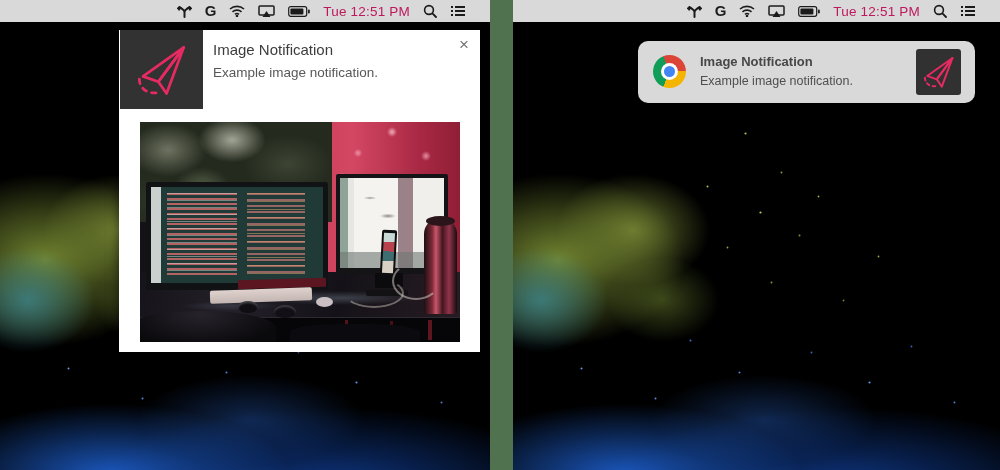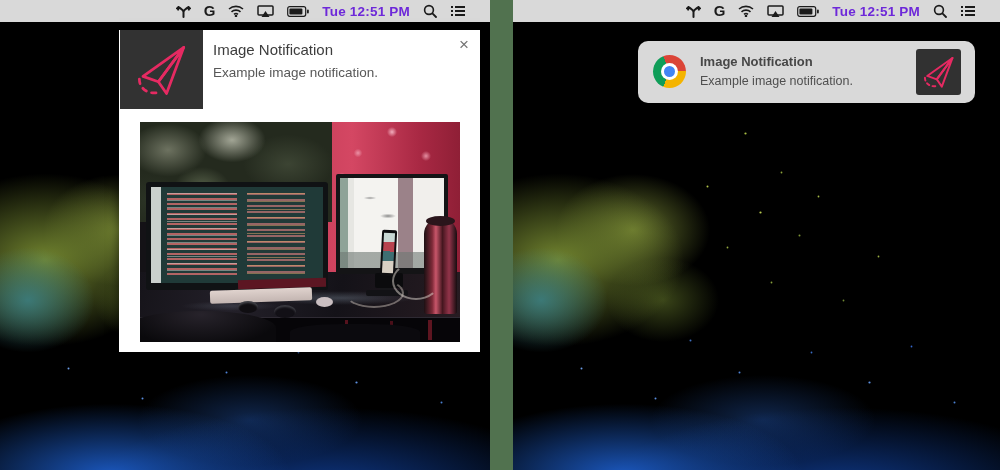--- a/index.html
+++ b/index.html
@@ -30,21 +30,21 @@
       398px 346px 0 .4px #36c, 441px 402px 0 .5px #4a7fd0, 142px 398px 0 .5px #5a8ee0,
       68px 368px 0 .5px #6b9ce6, 330px 300px 0 .4px #6f8833, 365px 256px 0 .4px #97ac40;}
 
   
   .menubar{position:absolute;left:0;top:0;right:0;height:22px;background:#d9d9d9;
     display:flex;align-items:center;justify-content:flex-end;gap:13px;
     padding-right:24px;box-sizing:border-box;color:#1b1b1b;}
   .mb-icon{display:inline-flex;align-items:center;}
   .mb-icon svg{display:block;}
   .mb-g{font-size:15px;font-weight:700;line-height:1;transform:translateY(-1px);}
-  .mb-time{font-size:13.5px;color:#6d28d9;letter-spacing:.2px;font-weight:bold;}
+  .mb-time{font-size:13.5px;color:#be185d;letter-spacing:.2px;}
 
   
   .notif-card{position:absolute;left:119px;top:30px;width:361px;height:322px;background:#fff;
     box-shadow:0 3px 10px rgba(0,0,0,.55);}
   .card-icon{position:absolute;left:1px;top:0;width:83px;height:79px;background:#323232;
     display:flex;align-items:center;justify-content:center;}
   .card-title{position:absolute;left:94px;top:11px;font-size:15px;font-weight:500;color:#3d3d3d;}
   .card-body{position:absolute;left:94px;top:35px;font-size:13.5px;color:#585858;}
   .card-close{position:absolute;right:7px;top:4px;font-size:17px;color:#757575;cursor:pointer;
     line-height:1;padding:2px 4px;}

